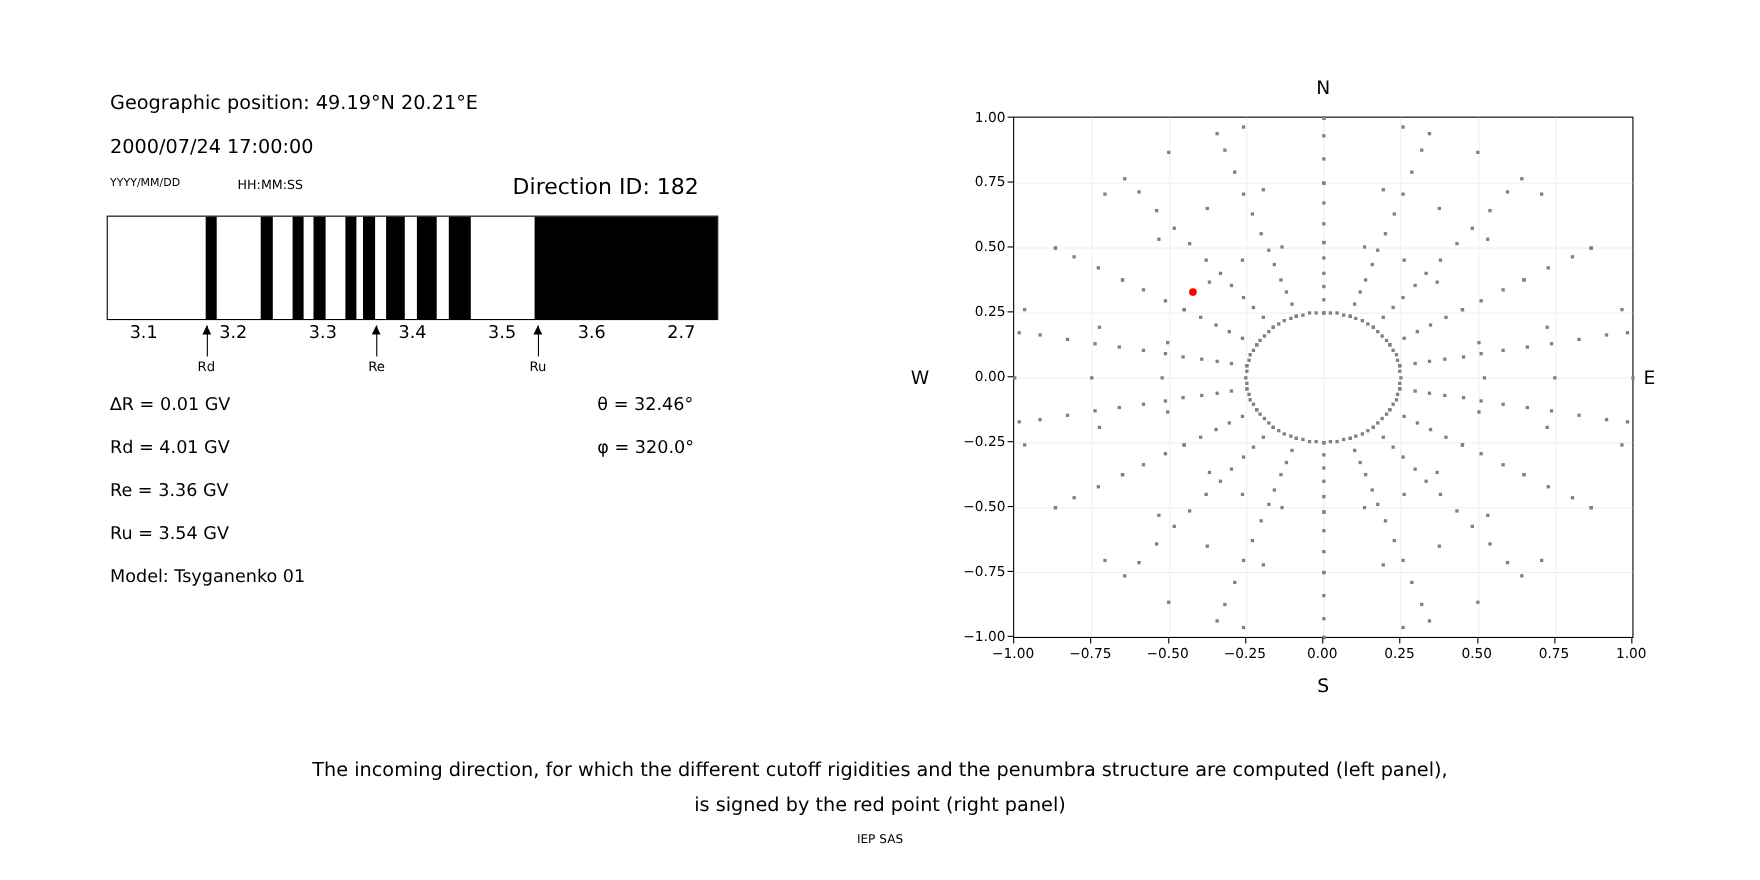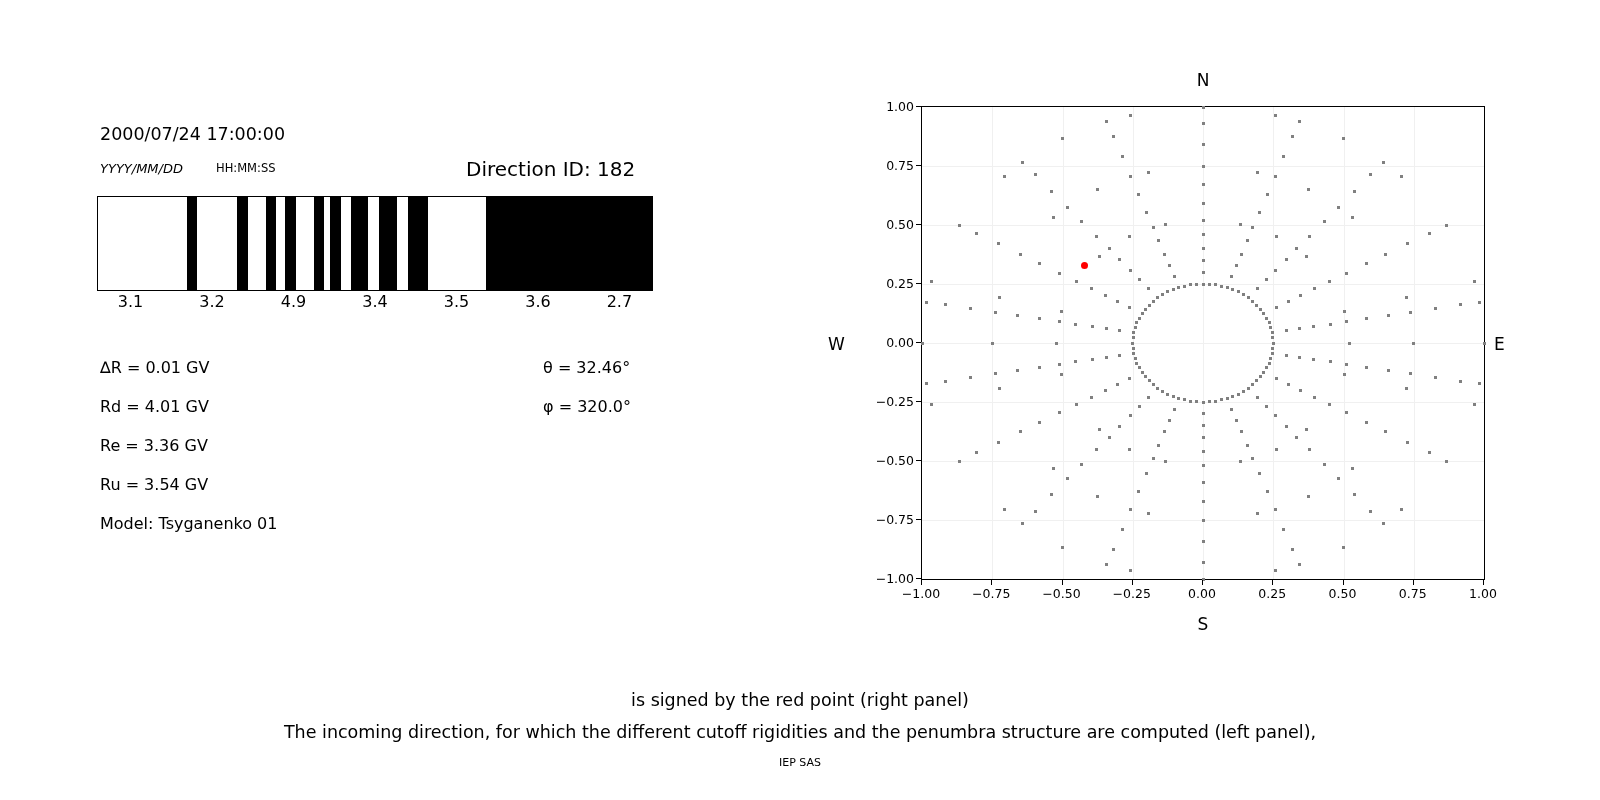--- a/index.html
+++ b/index.html
@@ -8,21 +8,21 @@
     font-family:"DejaVu Sans","Liberation Sans",sans-serif;
     color:#000000;overflow:hidden;position:relative;
   }
   .abs{position:absolute;}
 
   
   #left-panel{left:0;top:0;width:760px;height:660px;}
 
   .hdr-geo{left:100px;top:84px;font-size:17.5px;white-space:nowrap;}
   .hdr-date{left:100px;top:124px;font-size:17.5px;white-space:nowrap;}
-  .hdr-fmt-date{left:100px;top:161px;font-size:13px;white-space:nowrap;font-style:italic;}
+  .hdr-fmt-date{left:100px;top:161px;font-size:10px;white-space:nowrap;}
   .hdr-fmt-time{left:216px;top:161px;font-size:11.5px;white-space:nowrap;}
   .hdr-dirid{left:466px;top:157px;font-size:20px;white-space:nowrap;}
 
   
   #penumbra-wrap{left:97px;top:196px;width:556px;height:95px;}
   #penumbra-strip{
     position:absolute;left:0;top:0;width:100%;height:100%;
     border:1px solid #000;box-sizing:border-box;background:#fff;
   }
   .pen-band{position:absolute;top:0;height:100%;background:#000;}
@@ -70,20 +70,21 @@
 
   
   #caption{left:0;top:684px;width:1600px;text-align:center;font-size:17.5px;line-height:32px;}
   #footer{left:0;top:756px;width:1600px;text-align:center;font-size:11px;}
 </style>
 </head>
 <body>
 
 <div class="abs" id="left-panel">
 
+  <div class="abs hdr-geo">Geographic position: 49.19°N 20.21°E</div>
 
   <div class="abs hdr-date">2000/07/24 17:00:00</div>
 
   <div class="abs hdr-fmt-date">YYYY/MM/DD</div>
 
   <div class="abs hdr-fmt-time">HH:MM:SS</div>
 
   <div class="abs hdr-dirid">Direction ID: 182</div>
 
   <div class="abs" id="penumbra-wrap">
@@ -97,25 +98,33 @@
         <div class="pen-band" style="left: 252.559px; width: 17.9235px; background: rgb(0, 0, 0);"></div>
         <div class="pen-band" style="left: 281.074px; width: 17.9235px; background: rgb(0, 0, 0);"></div>
         <div class="pen-band" style="left: 309.588px; width: 20.3676px; background: rgb(0, 0, 0);"></div>
         <div class="pen-band" style="left: 387.8px; width: 166.2px; background: rgb(0, 0, 0);"></div>
       </div>
   </div>
 
   <div class="abs" id="pen-axis">
       <div class="pen-tick" style="left: 33.5882px;">3.1</div>
       <div class="pen-tick" style="left: 115.059px;">3.2</div>
-      <div class="pen-tick" style="left: 196.529px;">4.9</div>
+      <div class="pen-tick" style="left: 196.529px;">3.3</div>
       <div class="pen-tick" style="left: 278px;">3.4</div>
       <div class="pen-tick" style="left: 359.471px;">3.5</div>
       <div class="pen-tick" style="left: 440.941px;">3.6</div>
       <div class="pen-tick" style="left: 522.412px;">2.7</div>
+    </div>
+  <div class="abs" id="pen-arrows">
+      <div class="pen-arrow" style="left: 90.6176px;"></div>
+      <div class="pen-arrow-lbl" style="left: 90.6176px;">Rd</div>
+      <div class="pen-arrow" style="left: 245.412px;"></div>
+      <div class="pen-arrow-lbl" style="left: 245.412px;">Re</div>
+      <div class="pen-arrow" style="left: 392.059px;"></div>
+      <div class="pen-arrow-lbl" style="left: 392.059px;">Ru</div>
     </div>
 
 <div class="param param-l" style="top: 358px;">∆R = 0.01 GV</div>
     <div class="param param-l" style="top: 397px;">Rd = 4.01 GV</div>
     <div class="param param-l" style="top: 436px;">Re = 3.36 GV</div>
     <div class="param param-l" style="top: 475px;">Ru = 3.54 GV</div>
     <div class="param param-l" style="top: 514px;">Model: Tsyganenko 01</div>
     <div class="param param-r" style="top: 358px;">θ = 32.46°</div>
     <div class="param param-r" style="top: 397px;">φ = 320.0°</div>
   </div>
@@ -537,17 +546,17 @@
     <div class="xtick-mark" style="left: 452.25px;"></div>
     <div class="xtick" style="left: 522.5px;">0.50</div>
     <div class="xtick-mark" style="left: 522.5px;"></div>
     <div class="xtick" style="left: 592.75px;">0.75</div>
     <div class="xtick-mark" style="left: 592.75px;"></div>
     <div class="xtick" style="left: 663px;">1.00</div>
     <div class="xtick-mark" style="left: 663px;"></div>
   </div>
 
 <div class="abs" id="caption">
+  <div>The incoming direction, for which the different cutoff rigidities and the penumbra structure are computed (left panel),</div>
   <div>is signed by the red point (right panel)</div>
-  <div>The incoming direction, for which the different cutoff rigidities and the penumbra structure are computed (left panel),</div>
 </div>
 
 <div class="abs" id="footer">IEP SAS</div>
 
 </body></html>

